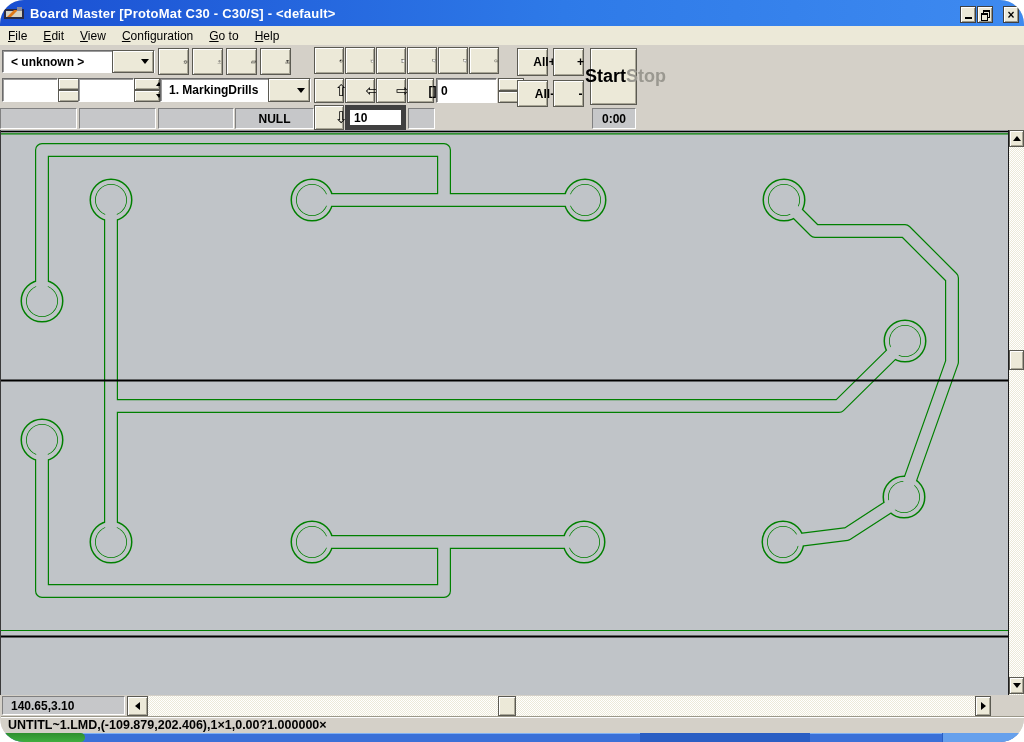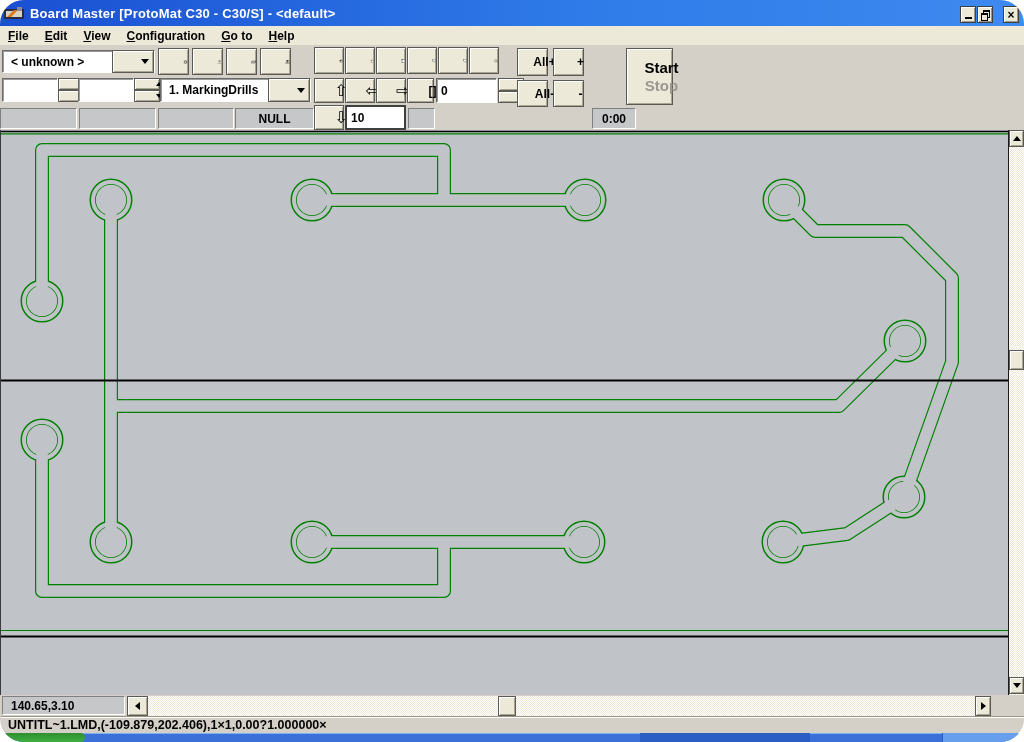--- a/index.html
+++ b/index.html
@@ -15,21 +15,21 @@
   .wbtn{position:absolute;top:6px;width:14px;height:15px;background:#ECE9D8;
     border:1px solid #404040;box-shadow:inset 1px 1px 0 #fff,inset -1px -1px 0 #9a9789;
     display:flex;align-items:center;justify-content:center;font-size:10px;font-weight:bold;color:#000;}
   #btn-min{right:48px} #btn-restore{right:31px} #btn-close{right:5px}
   #btn-min i{display:block;width:7px;height:0;border-bottom:2px solid #000;margin-top:7px}
   .rsq{position:absolute;border:1px solid #000;background:#ECE9D8}
   #btn-close span{font-size:12px;line-height:10px}
   
   #menubar{position:absolute;left:0;top:26px;width:1024px;height:19px;background:#ECE9D8;
     display:flex;align-items:center;font-size:12px;color:#000;border-bottom:1px solid #c7c4b6;}
-  .menu-item{padding:15px 8px;height:16px;line-height:16px;font-weight:bold;}
+  .menu-item{padding:15px 8px;height:16px;line-height:16px;}
   .menu-item .u{text-decoration:underline;}
   
   #toolbar{position:absolute;left:0;top:45px;width:1024px;height:102px;background:#D4D0C8;}
   .abs{position:absolute;}
   .raised{background:#ECE9D8;border:1px solid #5b5a52;
     box-shadow:inset 1px 1px 0 #fff,inset -1px -1px 0 #a9a696;padding-left:24px;}
   .btn{display:flex;align-items:center;justify-content:center;font-size:12px;font-weight:bold;color:#000;box-sizing:border-box;}
   .sunkcell{background:#C6C7C9;border-top:1px solid #808080;border-left:1px solid #808080;
     border-bottom:1px solid #fff;border-right:1px solid #fff;box-sizing:border-box;
     display:flex;align-items:center;justify-content:center;font-size:12px;font-weight:bold;color:#000;}
@@ -40,21 +40,21 @@
     box-shadow:inset 1px 1px 0 #9b9b9b;box-sizing:border-box;display:flex;align-items:center;}
   .combo-text{font-size:12px;font-weight:bold;padding-left:8px;flex:1;}
   .combo-btn{width:16px;height:100%;display:flex;align-items:center;justify-content:center;}
   .tri-down{width:0;height:0;border-left:4px solid transparent;border-right:4px solid transparent;border-top:5px solid #000;}
   .tri-up{width:0;height:0;border-left:4px solid transparent;border-right:4px solid transparent;border-bottom:5px solid #000;}
   .spin{display:flex;flex-direction:column;}
   .spin>div{flex:1;display:flex;align-items:center;justify-content:center;}
   .spin .tri-down{border-left-width:3px;border-right-width:3px;border-top-width:4px;}
   .spin .tri-up{border-left-width:3px;border-right-width:3px;border-bottom-width:4px;}
   .arrowglyph{font-size:16px;font-weight:normal;font-family:"DejaVu Sans",sans-serif;line-height:1;}
-  #start-stop{flex-direction:column;line-height:1.15;font-size:15px;margin-left:36px;}
+  #start-stop{flex-direction:row;line-height:1.15;font-size:18px;}
   #start-stop .stop{color:#9a9890;}
   
   #canvas-wrap{position:absolute;left:0;top:130px;width:1008px;height:565px;background:#C0C4C8;
     border-left:1px solid #3a3a3a;box-sizing:border-box;}
   
   .dither{background-color:#f7f5ea;
     background-image:conic-gradient(#ffffff 25%,#ece9d8 0 50%,#ffffff 0 75%,#ece9d8 0);
     background-size:2px 2px;}
   #vscroll{position:absolute;left:1008px;top:130px;width:16px;height:565px;border-left:1px solid #1c1c1c;box-sizing:border-box;}
   .sbtn{background:#ECE9D8;border:1px solid #5b5a52;box-shadow:inset 1px 1px 0 #fff,inset -1px -1px 0 #a9a696;
@@ -250,21 +250,21 @@
     <div class="abs raised btn" style="left:553px;top:35px;width:31px;height:27px">-</div>
 
     <div class="abs sunkcell" style="left:0;top:63px;width:77px;height:21px"></div>
     <div class="abs sunkcell" style="left:79px;top:63px;width:77px;height:21px"></div>
     <div class="abs sunkcell" style="left:158px;top:63px;width:76px;height:21px"></div>
     <div class="abs sunkcell" style="left:235px;top:63px;width:79px;height:21px">NULL</div>
 
     <div class="abs raised btn" style="left:314px;top:60px;width:30px;height:25px">
         <span class="arrowglyph">⇩</span>
       </div>
-    <div class="abs edit" style="left:345px;top:60px;width:61px;height:25px;border:2px solid #404040;box-shadow:none">10</div>
+    <div class="abs edit" style="left:345px;top:60px;width:61px;height:25px;border:5px solid #404040;box-shadow:none">10</div>
 
     <div class="abs sunkcell" style="left:408px;top:63px;width:27px;height:21px"></div>
     <div class="abs sunkcell" style="left:592px;top:63px;width:44px;height:21px">0:00</div>
   </div>
 
   <div id="canvas-wrap">
     <svg id="board-svg" width="1008" height="565" viewBox="0 0 1008 565">
         <rect x="0" y="0" width="1008" height="565" fill="#C0C4C8"></rect>
         <polyline points="41,170 41,20 443,20 443,70" fill="none" stroke="#008000" stroke-width="14" stroke-linejoin="round" stroke-linecap="butt"></polyline>
         <polyline points="311,70 584,70" fill="none" stroke="#008000" stroke-width="14" stroke-linejoin="round" stroke-linecap="butt"></polyline>

